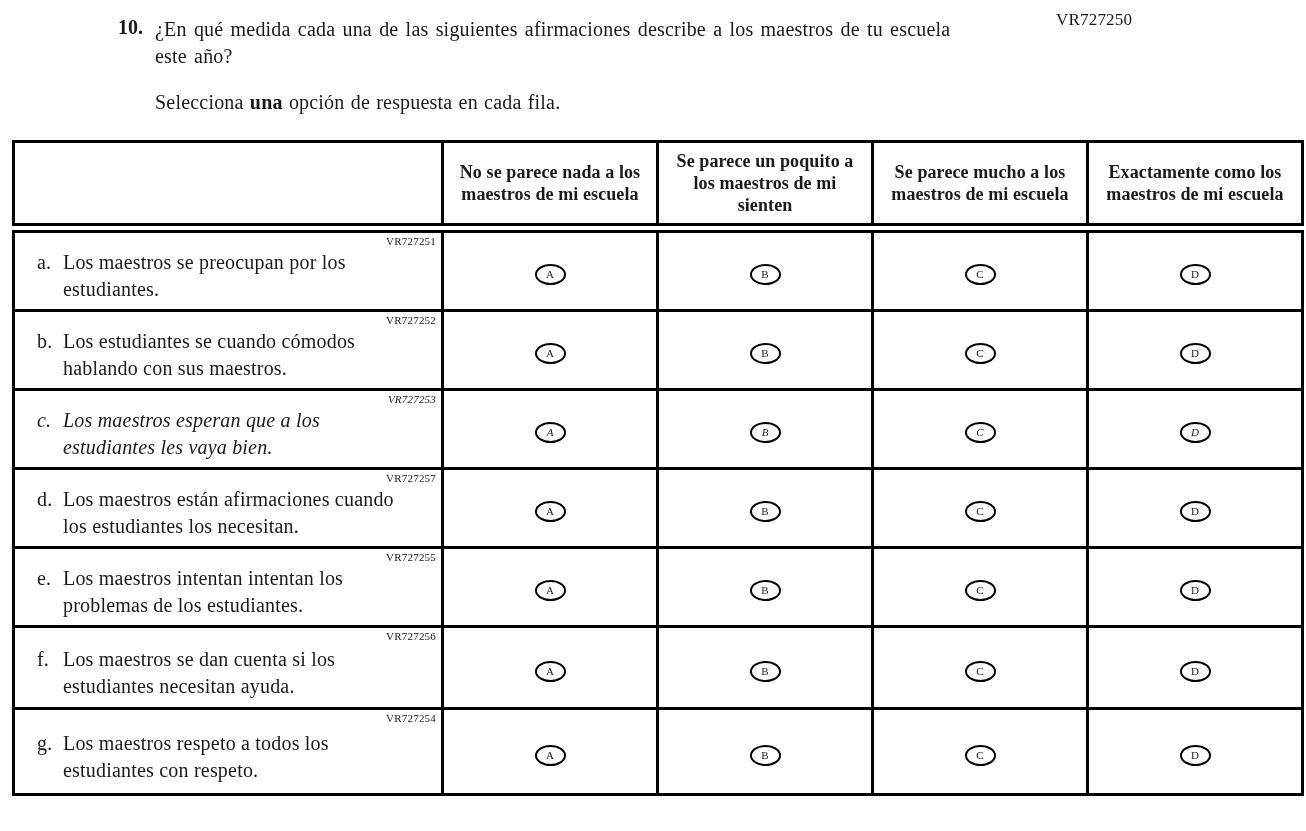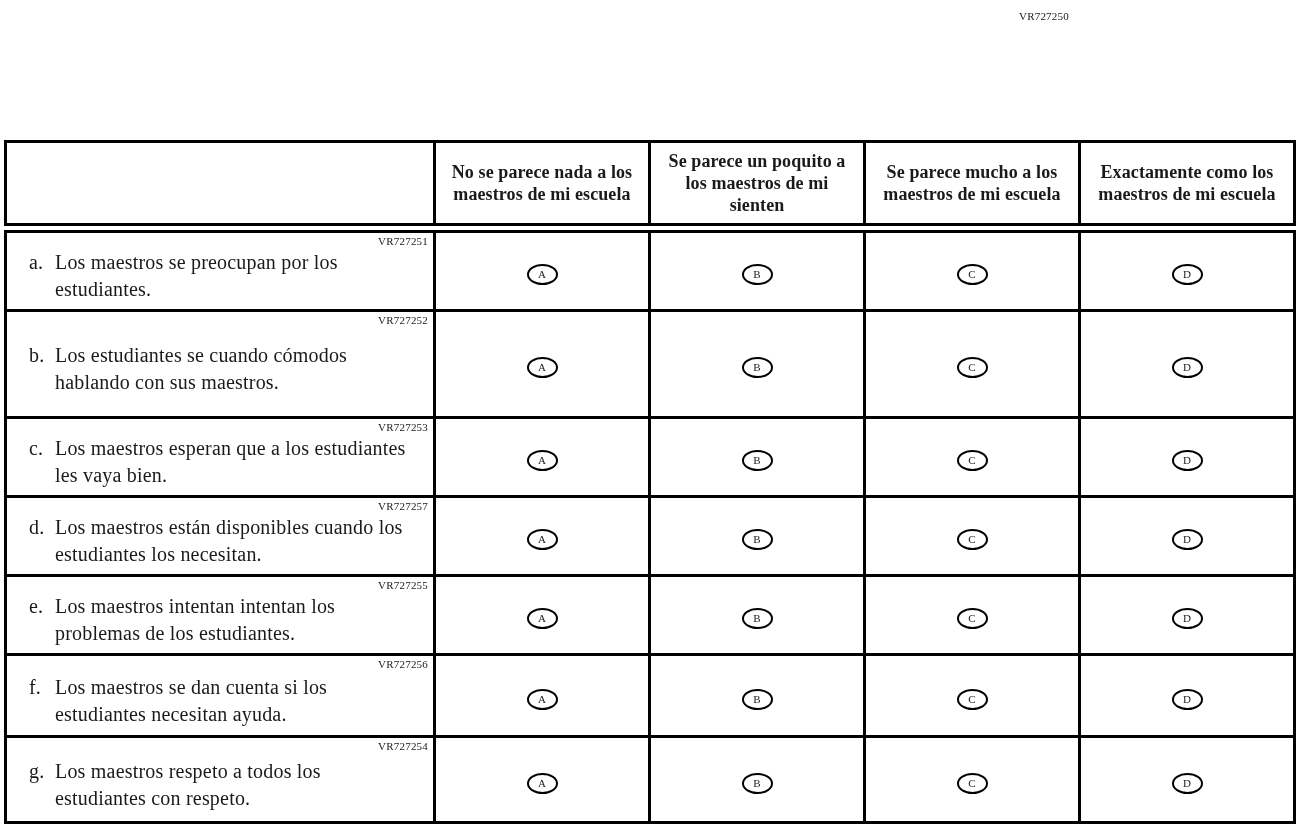--- a/index.html
+++ b/index.html
@@ -6,55 +6,55 @@
     margin: 0; padding: 0;
     width: 1306px; height: 831px;
     background: #ffffff;
     color: #1a1a1a;
     font-family: "Liberation Serif", "DejaVu Serif", serif;
     overflow: hidden;
   }
   .page { position: relative; width: 1306px; height: 831px; }
 
   .vr-top {
-    position: absolute; top: 10px; left: 1019px;
-    font-size: 11px; letter-spacing: 0.2px;
+    position: absolute; top: 10px; left: 1056px;
+    font-size: 17px; letter-spacing: 0.2px;
   }
 
   .question-block { position: absolute; top: 16px; left: 118px; }
   .q-row { display: flex; align-items: flex-start; }
   .q-number { font-weight: bold; font-size: 20px; width: 37px; flex: none; }
   .q-text {
     font-size: 20px; line-height: 27px; width: 815px;
     word-spacing: 2px; letter-spacing: 0.2px;
   }
   .q-instruction {
     margin-top: 21px; margin-left: 37px;
     font-size: 20px; letter-spacing: 0.2px; word-spacing: 1px;
   }
   .q-instruction b { font-weight: bold; }
 
   table.matrix {
-    position: absolute; top: 140px; left: 4px;
+    position: absolute; top: 140px; left: 12px;
     width: 1290px; table-layout: fixed;
     border-collapse: collapse;
   }
   .matrix col.c-stmt { width: 429px; }
   .matrix col.c-opt  { width: 215px; }
   .matrix th, .matrix td { border: 3px solid #000; }
   .matrix thead th {
     border-bottom: 10px double #000;
     height: 72px;
     font-size: 18px; line-height: 22px; font-weight: bold;
     text-align: center; vertical-align: middle;
     padding: 4px 8px; letter-spacing: 0.1px;
   }
   .matrix tbody tr:nth-child(1) { height: 80px; }
-  .matrix tbody tr:nth-child(2) { height: 107px; }
-  .matrix tbody tr:nth-child(3) { height: 73px; }
+  .matrix tbody tr:nth-child(2) { height: 79px; }
+  .matrix tbody tr:nth-child(3) { height: 73px; font-style: italic; }
   .matrix tbody tr:nth-child(4) { height: 77px; }
   .matrix tbody tr:nth-child(5) { height: 77px; }
   .matrix tbody tr:nth-child(6) { height: 82px; }
   .matrix tbody tr:nth-child(7) { height: 86px; }
 
   td.stmt-cell {
     position: relative;
     vertical-align: middle;
     padding: 16px 10px 6px 22px;
     margin-top: 36px;
@@ -80,20 +80,27 @@
     font-weight: 400;
   }
 </style>
 </head>
 <body>
 
 <div class="page">
 
   <div class="vr-top">VR727250</div>
 
+  <div class="question-block">
+    <div class="q-row">
+      <span class="q-number">10.</span>
+      <span class="q-text">¿En qué medida cada una de las siguientes afirmaciones describe a los maestros de tu escuela este año?</span>
+    </div>
+    <div class="q-instruction"><span>Selecciona </span><b>una</b><span> opción de respuesta en cada fila.</span></div>
+  </div>
 
   <table class="matrix">
     <colgroup>
       <col class="c-stmt">
         <col class="c-opt">
         <col class="c-opt">
         <col class="c-opt">
         <col class="c-opt">
     </colgroup>
     <thead>
@@ -147,21 +154,21 @@
         <td class="opt-cell"><span class="radio"><span class="radio-letter">B</span></span></td>
         <td class="opt-cell"><span class="radio"><span class="radio-letter">C</span></span></td>
         <td class="opt-cell"><span class="radio"><span class="radio-letter">D</span></span></td>
       </tr>
 
       <tr>
         <td class="stmt-cell">
           <span class="vr-code">VR727257</span>
           <div class="stmt">
             <span class="stmt-letter">d.</span>
-            <span class="stmt-text">Los maestros están disponibles cuando los estudiantes los necesitan.</span>
+            <span class="stmt-text">Los maestros están afirmaciones cuando los estudiantes los necesitan.</span>
           </div>
         </td>
         <td class="opt-cell"><span class="radio"><span class="radio-letter">A</span></span></td>
         <td class="opt-cell"><span class="radio"><span class="radio-letter">B</span></span></td>
         <td class="opt-cell"><span class="radio"><span class="radio-letter">C</span></span></td>
         <td class="opt-cell"><span class="radio"><span class="radio-letter">D</span></span></td>
       </tr>
 
       <tr>
         <td class="stmt-cell">

